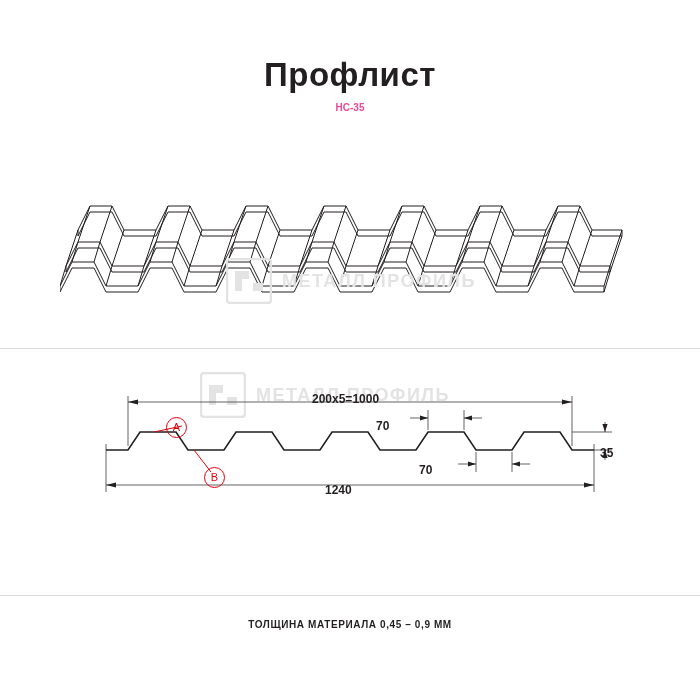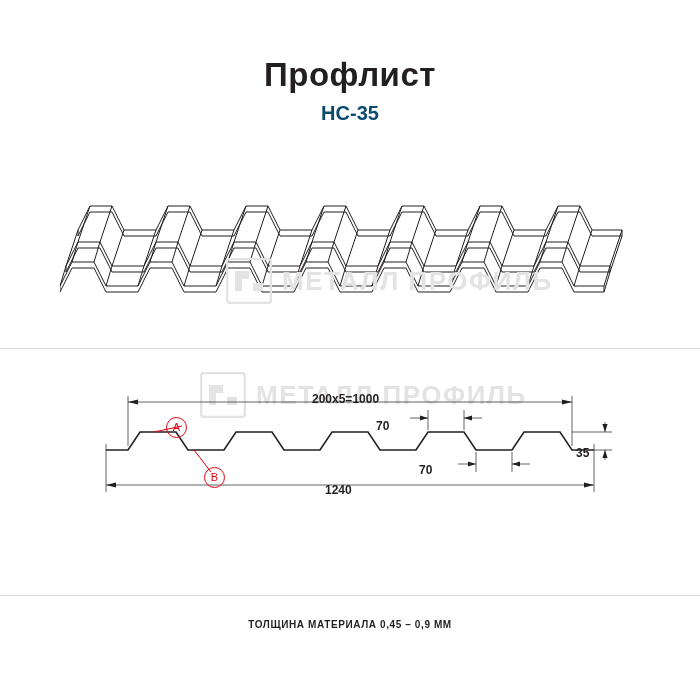--- a/index.html
+++ b/index.html
@@ -32,23 +32,23 @@
     font-weight: bold;
     letter-spacing: 0.5px;
     color: #231f20;
   }
   .subtitle {
     position: absolute;
     top: 102px;
     left: 0;
     width: 700px;
     text-align: center;
-    font-size: 20px;
-    font-weight: bold;
-    color: #0c4a6e;
+    font-size: 10px;
+    font-weight: bold;
+    color: #ec4899;
   }
 
   
   .divider {
     position: absolute;
     left: 0;
     width: 700px;
     height: 1px;
     background: #d8d8d8;
   }
@@ -72,21 +72,21 @@
     pointer-events: none;
     opacity: 1;
   }
   .watermark .wm-mark {
     width: 46px;
     height: 46px;
     margin-right: 10px;
     flex: none;
   }
   .watermark .wm-text {
-    font-size: 26px;
+    font-size: 18px;
     font-weight: bold;
     letter-spacing: 1.5px;
     color: #e3e3e3;
     white-space: nowrap;
   }
   .wm-1 {
     top: 258px;
     left: 226px;
   }
   .wm-2 {
@@ -105,21 +105,21 @@
 
   .dim-label {
     position: absolute;
     font-size: 12px;
     color: #231f20;
     white-space: nowrap;
     font-weight: bold;
   }
   .lbl-200x5   { top: 392px; left: 312px; }
   .lbl-1060    { top: 483px; left: 325px; }
-  .lbl-35      { top: 446px; left: 576px; }
+  .lbl-35      { top: 446px; left: 600px; }
   .lbl-70a     { top: 419px; left: 376px; }
   .lbl-70b     { top: 463px; left: 419px; }
 
   .callout {
     position: absolute;
     width: 19px;
     height: 19px;
     border: 1px solid #e3000f;
     border-radius: 50%;
     color: #e3000f;

